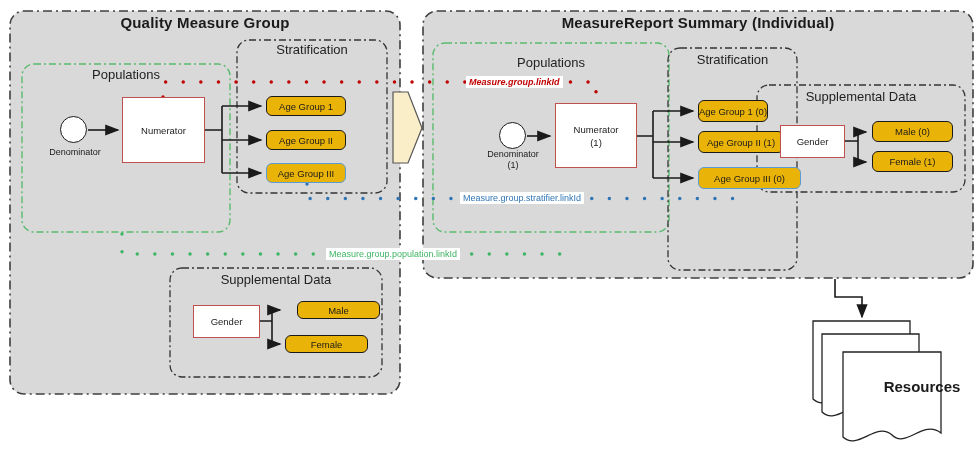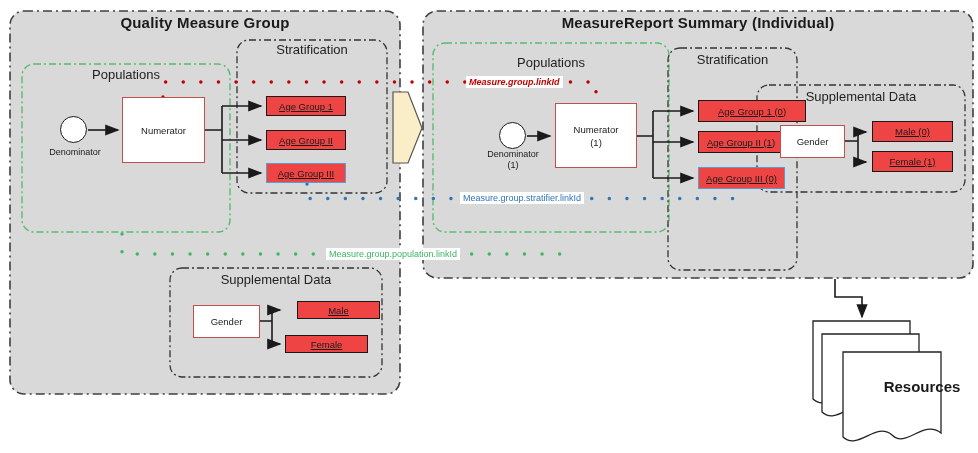--- a/index.html
+++ b/index.html
@@ -5,22 +5,22 @@
   html,body{margin:0;padding:0;background:#fff;}
   #stage{position:relative;width:978px;height:453px;background:#fff;
          font-family:"Liberation Sans",sans-serif;color:#1a1a1a;overflow:hidden;}
   #shapes{position:absolute;left:0;top:0;z-index:0;}
   .abs{position:absolute;z-index:2;}
   .panel-title{font-weight:bold;font-size:15px;text-align:center;letter-spacing:.2px;}
   .section-label{font-size:13px;text-align:center;color:#222;}
   .circle{width:27px;height:27px;border-radius:50%;background:#fff;border:1.4px solid #1a1a1a;box-sizing:border-box;}
   .node-box{background:#fff;border:1.4px solid #c0504d;box-sizing:border-box;display:flex;flex-direction:column;
             align-items:center;justify-content:center;font-size:9.5px;text-align:center;line-height:13px;}
-  .pill{background:#ef4444;border:1.3px solid #1a1a1a;border-radius:0;box-sizing:border-box;display:flex;
-        align-items:center;justify-content:center;font-size:9.5px;white-space:nowrap;text-decoration:underline;}
+  .pill{background:#eab308;border:1.3px solid #1a1a1a;border-radius:6px;box-sizing:border-box;display:flex;
+        align-items:center;justify-content:center;font-size:9.5px;white-space:nowrap;}
   .pill.blue{border-color:#5b9bd5;}
   .small-label{font-size:9px;text-align:center;line-height:11px;}
   .link-label{font-size:9px;line-height:12px;background:#fff;padding:0 3px;white-space:nowrap;}
   .link-label.red{color:#c00000;font-style:italic;font-weight:bold;}
   .link-label.blue{color:#2e75b6;}
   .link-label.green{color:#3eb564;}
   .resources-label{font-weight:bold;font-size:15px;text-align:center;margin-left:30px;}
 </style>
 </head>
 <body>
@@ -103,23 +103,23 @@
   <div class="abs small-label" style="left:468px;top:149px;width:90px;">
     <div>Denominator</div>
     <div>(1)</div>
   </div>
   <div class="abs node-box" style="left:555px;top:103px;width:82px;height:65px;">
     <span>Numerator</span>
     <span>(1)</span>
   </div>
 
   <div class="abs section-label" style="left:668px;top:52px;width:129px;">Stratification</div>
-  <div class="abs pill" style="left:698px;top:100px;width:108px;height:22px;">Age Group 1 (0)</div>
+  <div class="abs pill" style="left:698px;top:100px;width:70px;height:22px;">Age Group 1 (0)</div>
   <div class="abs pill" style="left:698px;top:131px;width:86px;height:22px;">Age Group II (1)</div>
-  <div class="abs pill blue" style="left:698px;top:167px;width:87px;height:22px;">Age Group III (0)</div>
+  <div class="abs pill blue" style="left:698px;top:167px;width:103px;height:22px;">Age Group III (0)</div>
 
   <div class="abs section-label" style="left:757px;top:89px;width:208px;">Supplemental Data</div>
   <div class="abs node-box" style="left:780px;top:125px;width:65px;height:33px;">
     <span>Gender</span>
   </div>
   <div class="abs pill" style="left:872px;top:121px;width:81px;height:21px;">Male (0)</div>
   <div class="abs pill" style="left:872px;top:151px;width:81px;height:21px;">Female (1)</div>
 
   <div class="abs link-label red" style="left:466px;top:76px;">Measure.group.linkId</div>
   <div class="abs link-label blue" style="left:460px;top:192px;">Measure.group.stratifier.linkId</div>

